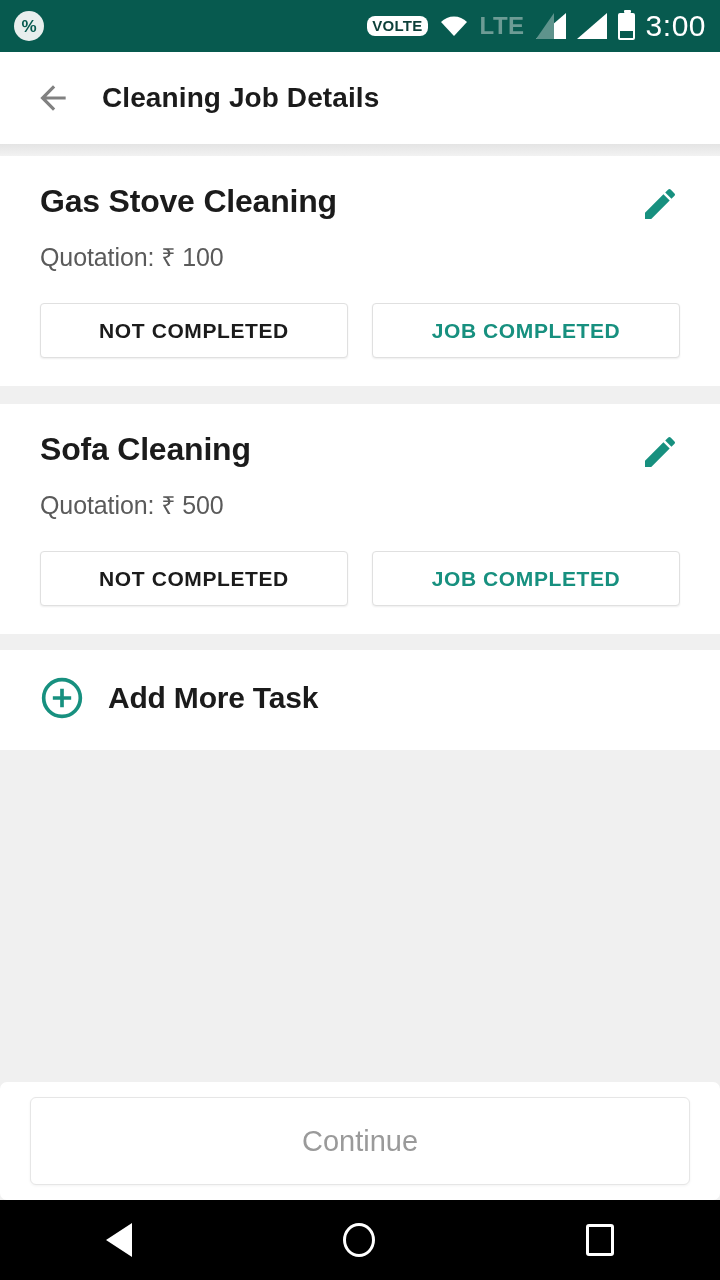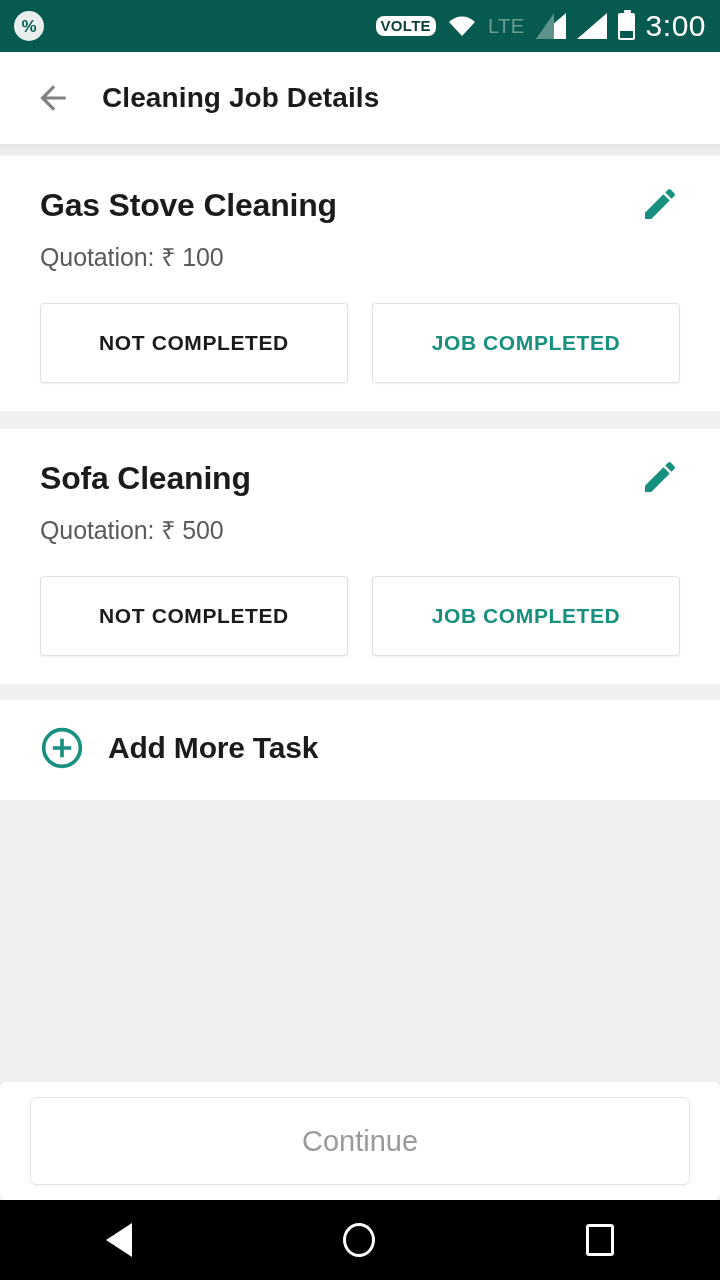--- a/index.html
+++ b/index.html
@@ -25,21 +25,21 @@
     font-size:17px; font-weight:bold; line-height:1;
   }
   .sb-right { display:flex; align-items:center; gap:11px; }
   .volte {
     background:#ffffff; color:#0c3f39;
     font-size:15px; font-weight:bold; letter-spacing:.3px;
     padding:2px 5px; border-radius:8px; line-height:1.05;
   }
   .wifi { width:30px; height:24px; position:relative; }
   .wifi svg { display:block; }
-  .lte { font-size:20px; color:#6d9c95; font-weight:400; letter-spacing:.5px; }
+  .lte { font-size:24px; color:#6d9c95; font-weight:700; letter-spacing:.5px; }
   .sig { width:0; height:0; border-style:solid; }
   .sig1 {
     border-width:0 0 26px 30px;
     border-color:transparent transparent #ffffff transparent;
     position:relative;
   }
   .sig1::after{
     content:""; position:absolute; left:-30px; top:0;
     width:0;height:0;border-style:solid;
     border-width:0 0 26px 18px;
@@ -66,27 +66,27 @@
     gap:30px;
   }
   .back-icon { width:38px; height:38px; flex:0 0 auto; }
   .appbar-title { font-size:28px; font-weight:bold; color:#1b1b1b; letter-spacing:.1px; }
 
   .divider-shadow { height:12px; background:linear-gradient(#e4e4e4, #f2f2f2); }
   .gap { background:#f0f0f0; }
 
   
   .card { background:#ffffff; padding:22px 40px 28px 40px; }
-  .card-head { display:flex; align-items:flex-end; }
+  .card-head { display:flex; align-items:center; }
   .task-title { font-size:32px; font-weight:bold; color:#1b1b1b; flex:1; letter-spacing:-.2px; }
   .edit-icon { width:40px; height:40px; margin-top:6px; flex:0 0 auto; }
   .quotation { font-size:25px; color:#5a5a5a; margin-top:15px; letter-spacing:-.1px; }
   .btn-row { display:flex; gap:24px; margin-top:30px; }
   .stbtn {
-    flex:1; height:80px; background:#ffffff;
+    flex:1; height:55px; background:#ffffff;
     border:1px solid #e0e0e0; border-radius:4px;
     display:flex; align-items:center; justify-content:center;
     font-size:21px; font-weight:bold; letter-spacing:.6px;
     box-shadow:0 1px 2px rgba(0,0,0,.07);
   }
   .stbtn.not { color:#1b1b1b; }
   .stbtn.done { color:#17907f; }
 
   
   .addrow {

